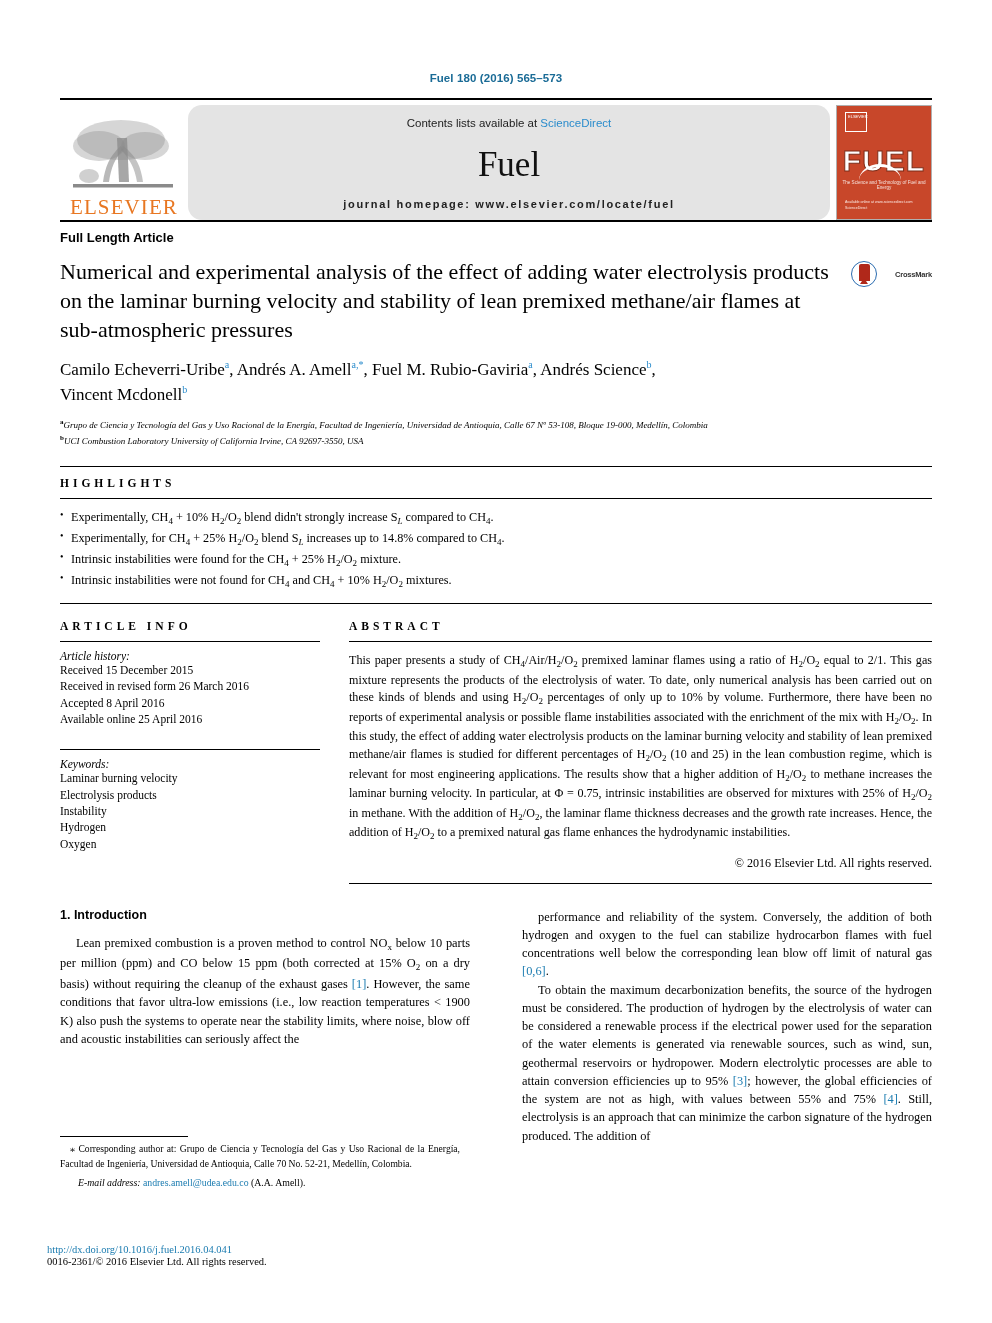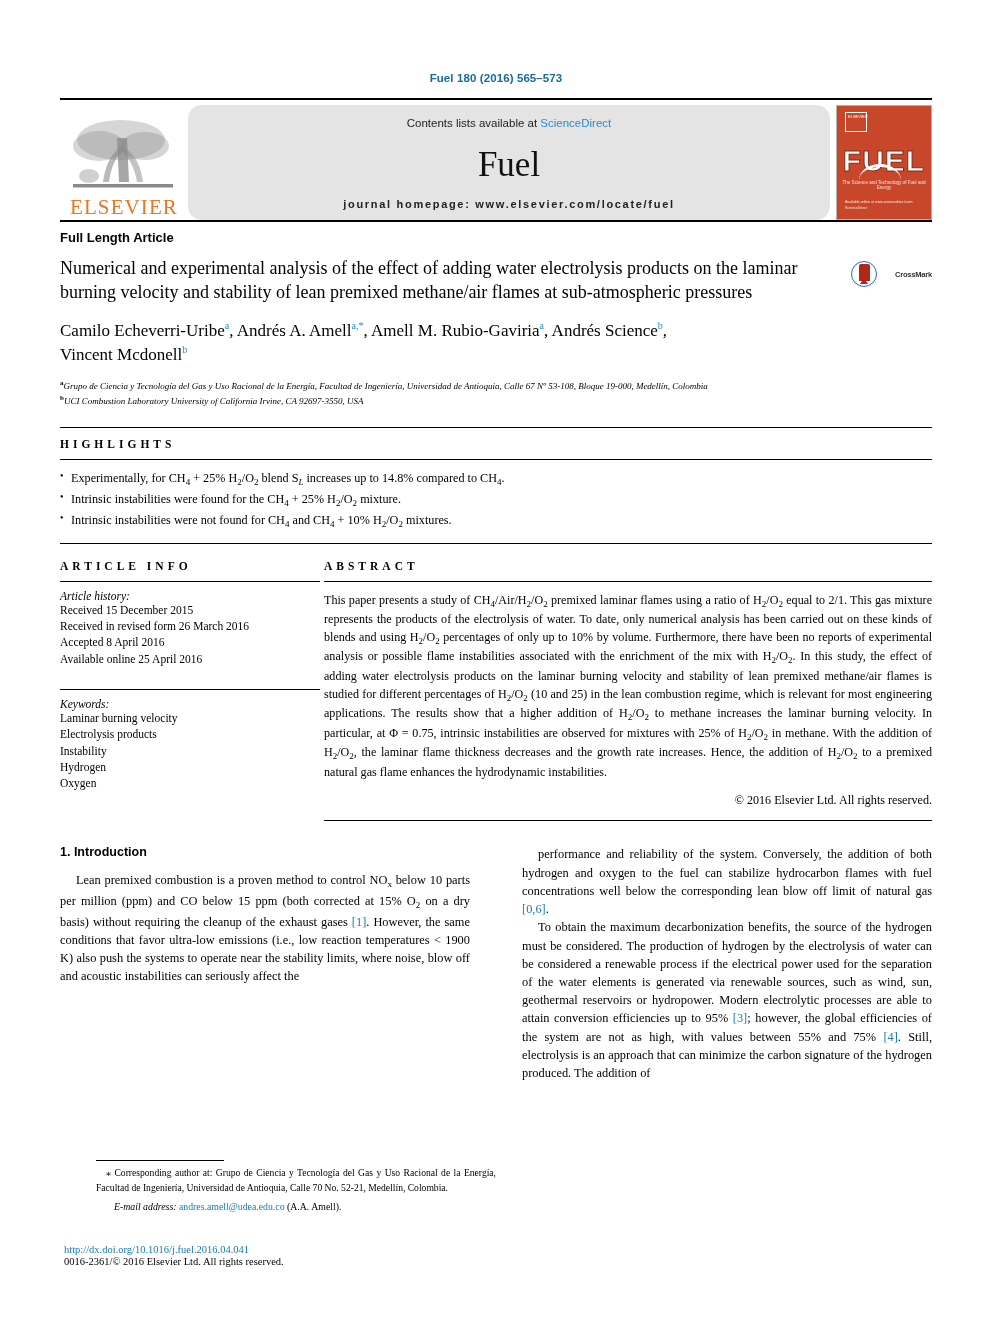--- a/index.html
+++ b/index.html
@@ -135,21 +135,21 @@
   .art-type {
     font-family: "Liberation Sans", sans-serif;
     font-size: 13px;
     font-weight: bold;
     margin-bottom: 12px;
   }
   .title-row { display: flex; align-items: flex-start; }
   .paper-title {
     flex: 1 1 auto;
     font-family: "Liberation Serif", serif;
-    font-size: 18px;
+    font-size: 22px;
     line-height: 1.32;
     font-weight: normal;
     margin: 0;
     padding-right: 14px;
   }
   .crossmark {
     flex: 0 0 74px;
     text-align: center;
     padding-top: 4px;
   }
@@ -208,21 +208,21 @@
   }
   .hl-list li::before {
     content: "\2022"; position: absolute; left: 0; top: -1px; font-size: 10px;
   }
   .hl-bottom-rule { border-top: 1.2px solid #000; margin-top: 11px; }
 
   
   .info-abs {
     margin: 16px 60px 0 60px;
     display: flex;
-    gap: 4px;
+    gap: 29px;
     justify-content: flex-end;
   }
   .info-col { flex: 0 0 260px; }
   .abs-col { flex: 1 1 auto; }
   .col-rule { border-top: 1.2px solid #000; margin-top: 9px; }
   .ahist-title, .kw-title {
     font-style: italic; font-size: 11.5px; margin-top: 8px;
   }
   .ahist-list, .kw-list { margin: 0; padding: 0; list-style: none; }
   .ahist-list li, .kw-list li { font-size: 11.5px; line-height: 1.42; }
@@ -247,33 +247,32 @@
   .para { font-size: 12.4px; line-height: 1.47; text-align: justify; text-indent: 16px; margin: 0; }
   .para + .para { text-indent: 16px; }
   .ref { color: #1a7bb0; }
   .nosub { vertical-align: sub; font-size: 9px; }
 
   
   .fn-wrap {
     position: absolute;
     left: 60px;
     width: 400px;
-    top: 1160px;
-    margin-left: 36px;
+    top: 1136px;
   }
   .fn-rule { border-top: 1px solid #000; width: 128px; margin-bottom: 5px; }
   .fn {
     font-size: 9.6px; line-height: 1.45; text-align: justify;
     text-indent: 10px;
   }
   .fn .star { font-size: 10px; }
   .fn-email { margin-top: 7px; font-size: 9.8px; text-indent: 18px; }
   .fn-email i { font-style: italic; }
   .fn-email a { color: #1a7bb0; text-decoration: none; }
-  .doi-block { position: absolute; left: 64px; top: 1244px; }
+  .doi-block { position: absolute; left: 47px; top: 1244px; }
   .doi-link { color: #1a7bb0; font-size: 10.5px; text-decoration: none; display:block; }
   .issn { font-size: 10.5px; margin-top: 1px; text-align: center; }
 </style>
 </head>
 <body>
 
 <div class="page">
 
   <div class="runhead">Fuel 180 (2016) 565–573</div>
 
@@ -324,36 +323,37 @@
         <div class="cm-badge">
           <span class="cm-circle"></span>
           <span class="cm-text">CrossMark</span>
         </div>
       </div>
     </div>
 
     <div class="authors">
       <span>Camilo Echeverri-Uribe</span><span class="sup">a</span>,
       <span>Andrés A. Amell</span><span class="sup">a,*</span>,
-      <span>Amell M. Rubio-Gaviria</span><span class="sup">a</span>,
+      <span>Fuel M. Rubio-Gaviria</span><span class="sup">a</span>,
       <span>Andrés Science</span><span class="sup">b</span>,<br>
       <span>Vincent Mcdonell</span><span class="sup">b</span>
     </div>
 
     <div class="affil">
       <div><span class="am">a</span><span>Grupo de Ciencia y Tecnología del Gas y Uso Racional de la Energía, Facultad de Ingeniería, Universidad de Antioquia, Calle 67 Nº 53-108, Bloque 19-000, Medellín, Colombia</span></div>
       <div><span class="am">b</span><span>UCI Combustion Laboratory University of California Irvine, CA 92697-3550, USA</span></div>
     </div>
   </div>
 
   <div class="section-block">
     <div class="hl-wrap">
       <div class="sec-label">HIGHLIGHTS</div>
       <div class="hl-rule"></div>
       <ul class="hl-list">
+        <li>Experimentally, CH<span class="nosub">4</span> + 10% H<span class="nosub">2</span>/O<span class="nosub">2</span> blend didn't strongly increase S<span class="nosub"><i>L</i></span> compared to CH<span class="nosub">4</span>.</li>
         <li>Experimentally, for CH<span class="nosub">4</span> + 25% H<span class="nosub">2</span>/O<span class="nosub">2</span> blend S<span class="nosub"><i>L</i></span> increases up to 14.8% compared to CH<span class="nosub">4</span>.</li>
         <li>Intrinsic instabilities were found for the CH<span class="nosub">4</span> + 25% H<span class="nosub">2</span>/O<span class="nosub">2</span> mixture.</li>
         <li>Intrinsic instabilities were not found for CH<span class="nosub">4</span> and CH<span class="nosub">4</span> + 10% H<span class="nosub">2</span>/O<span class="nosub">2</span> mixtures.</li>
       </ul>
       <div class="hl-bottom-rule"></div>
     </div>
   </div>
 
   <div class="info-abs">
     <div class="info-col">

